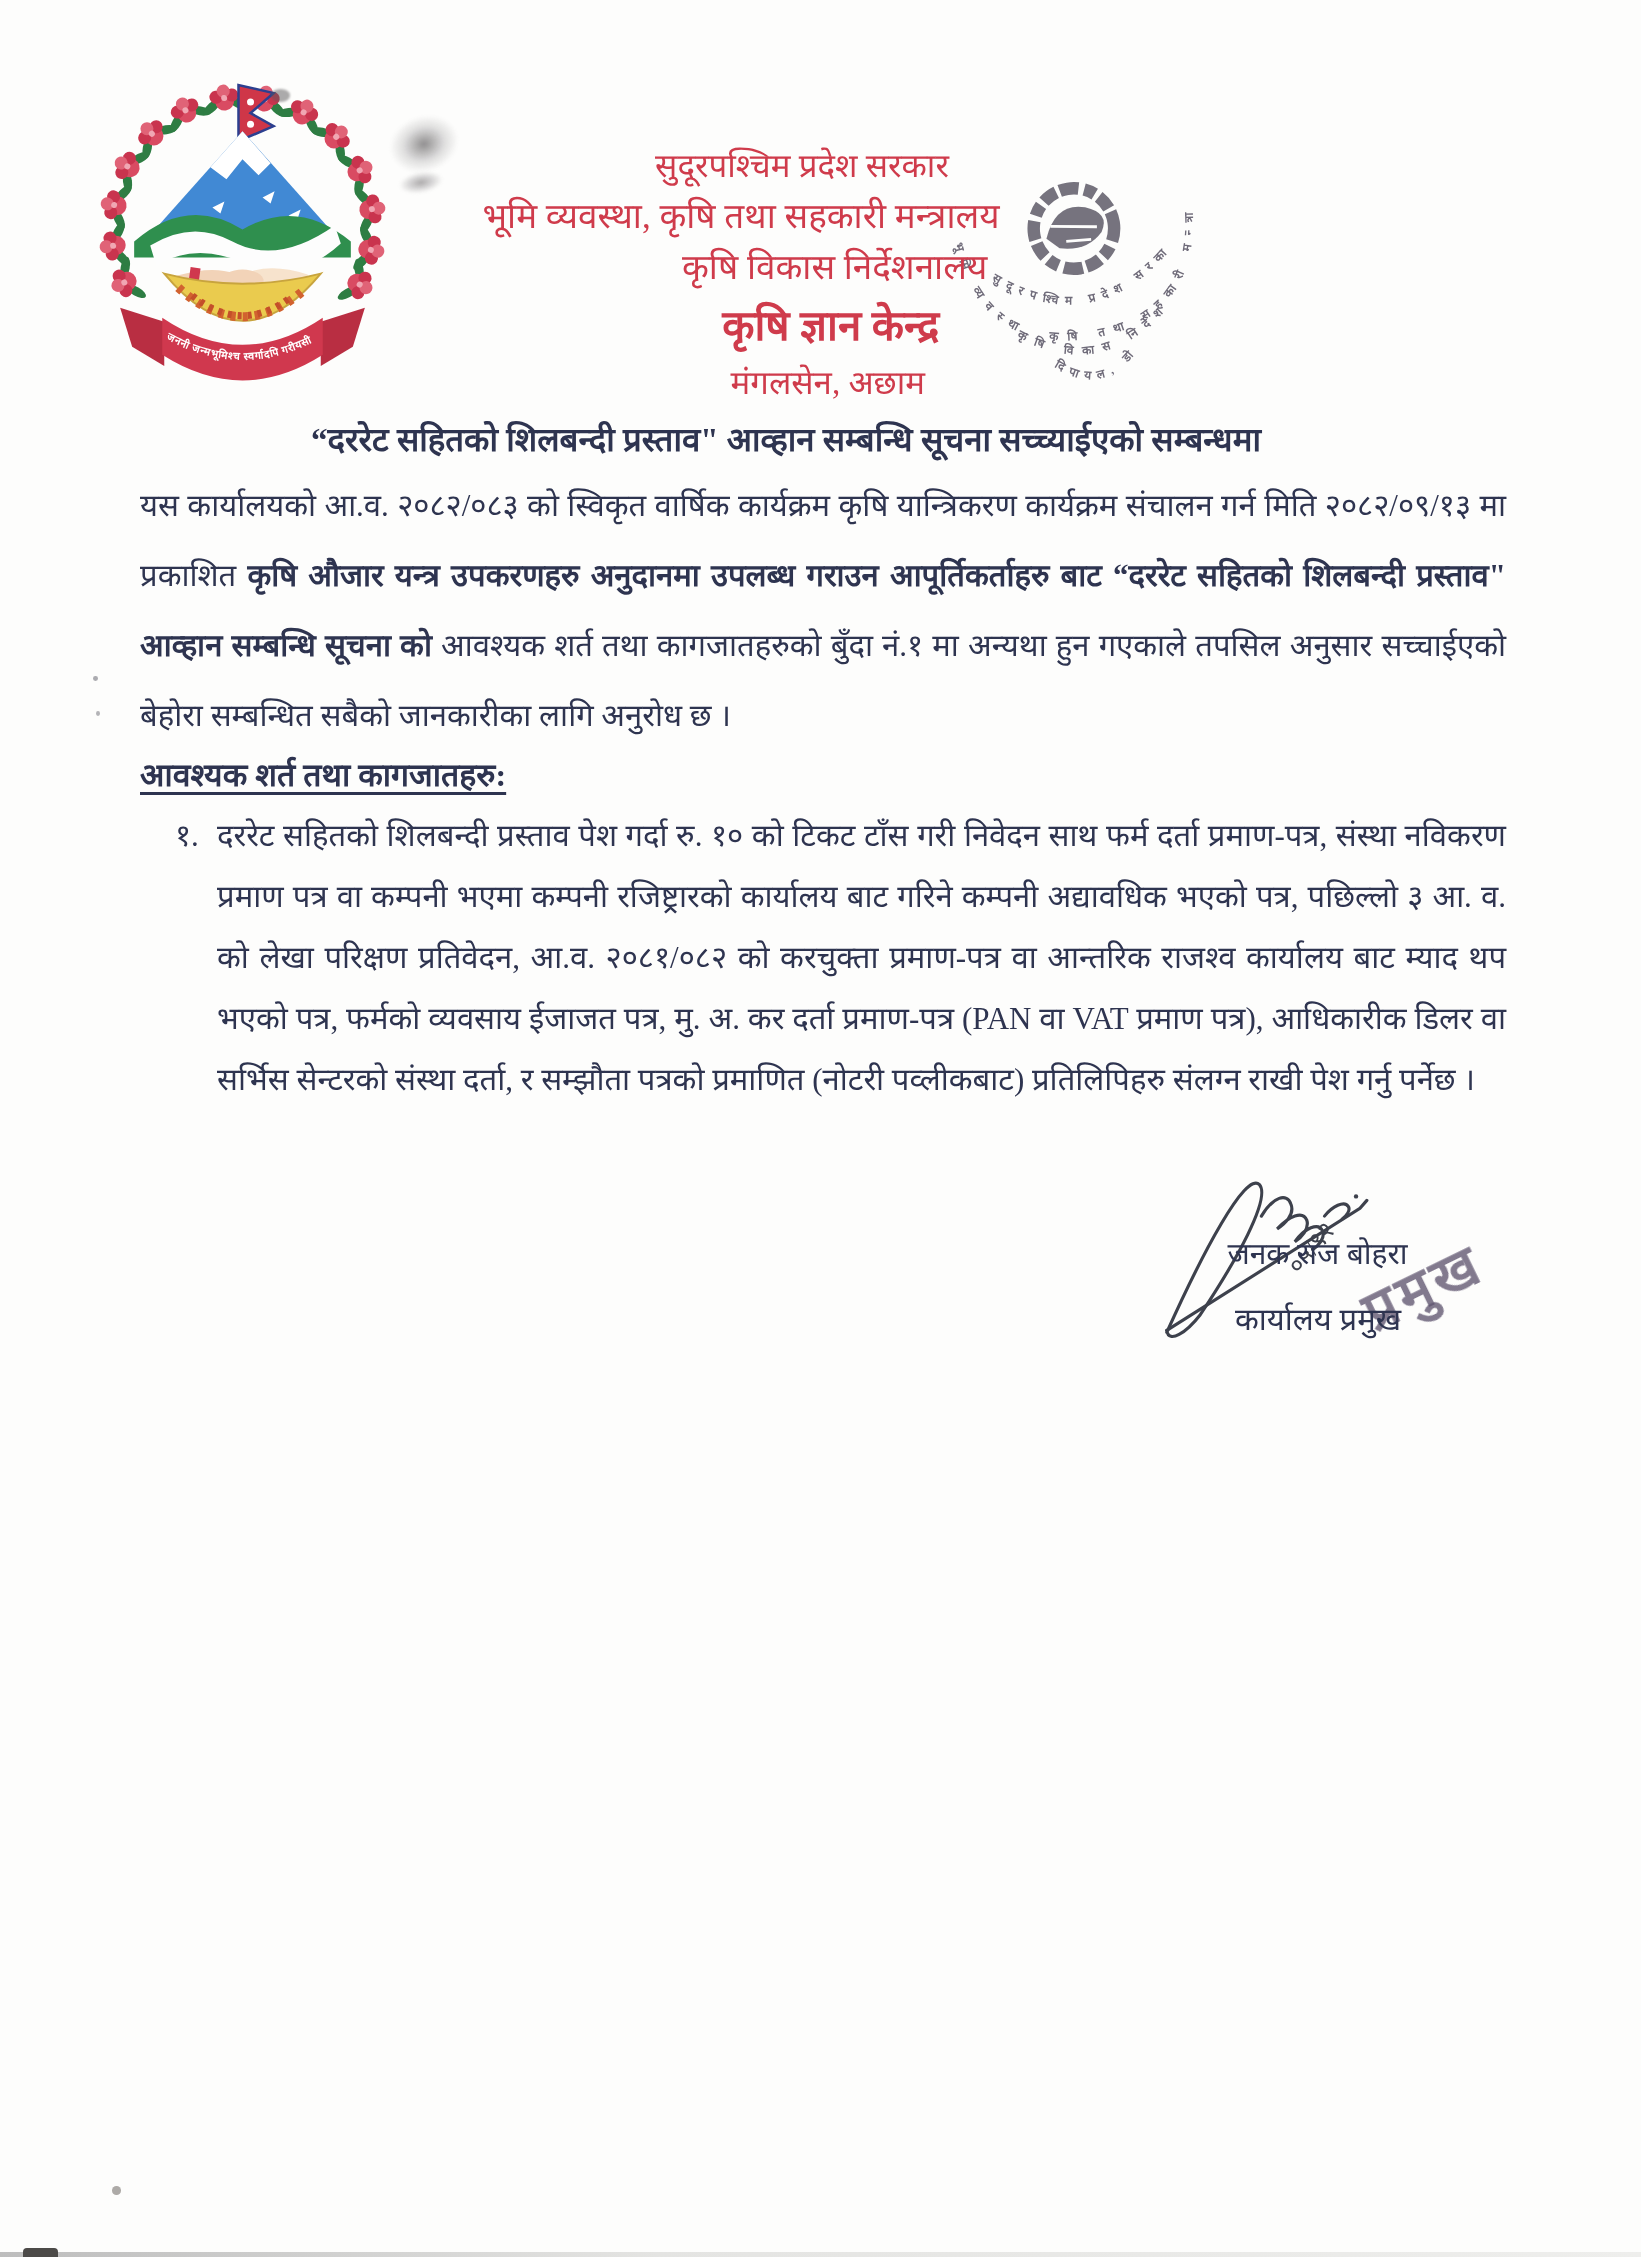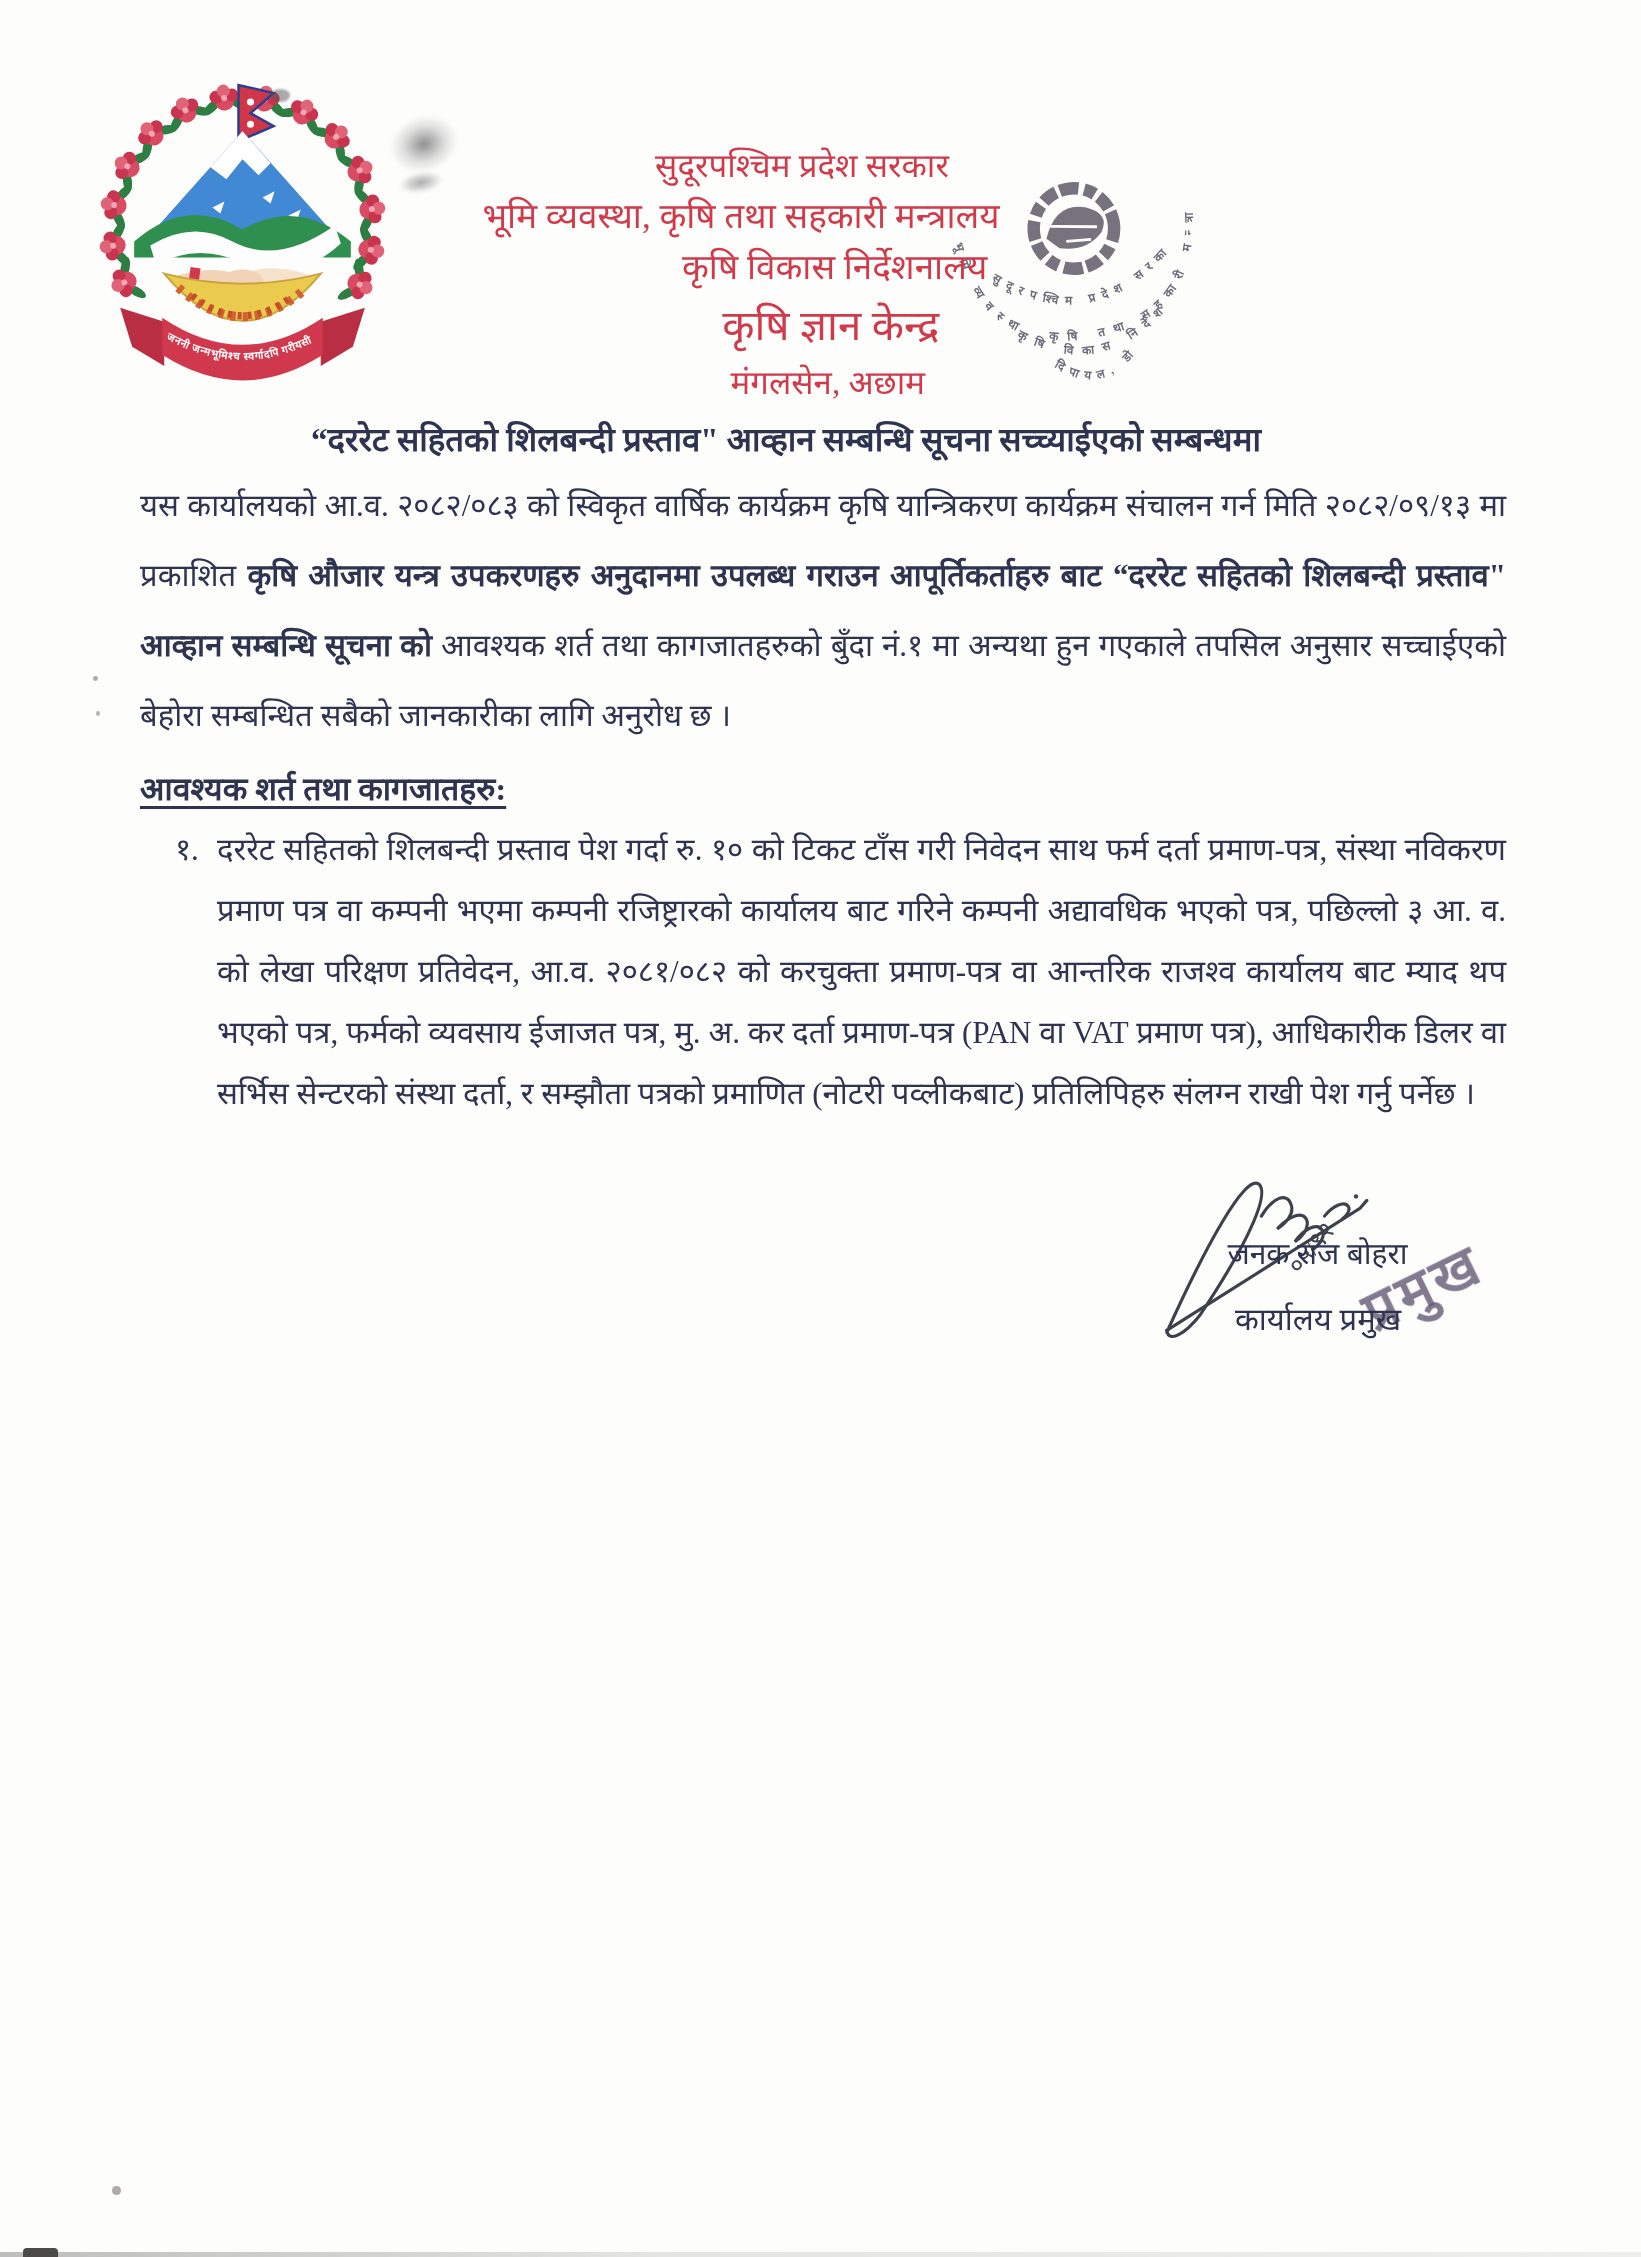--- a/index.html
+++ b/index.html
@@ -4,27 +4,27 @@
 <style>
   html,body{margin:0;padding:0;background:#ffffff;}
   .page{position:relative;width:1641px;height:2257px;background:#fdfdfc;overflow:hidden;
         font-family:"Liberation Serif","DejaVu Serif",serif;color:var(--body_ink,#2e3450);}
   
   .content{position:absolute;top:141px;left:140px;width:1366px;}
   .hdr{ text-align:center;color:var(--header_red,#cf3b4b);}
   .h1{font-size:33px;line-height:50px;transform:translateX(-21px);}
   .h2{font-size:35px;line-height:51px;transform:translateX(-82px);}
   .h3{font-size:35px;line-height:51px;transform:translateX(11.6px);}
-  .h4{font-size:42px;line-height:60px;font-weight:normal;transform:translateX(7.7px);padding-top:2.9px;}
+  .h4{font-size:42px;line-height:60px;font-weight:bold;transform:translateX(7.7px);padding-top:2.9px;}
   .h5{font-size:33px;line-height:54px;transform:translateX(4.8px);}
   .subject{margin-top:5.8px;text-align:center;font-size:33px;font-weight:bold;line-height:48px;transform:translateX(-37px);}
   .dateline{text-align:center;font-size:32px;font-weight:bold;line-height:50px;transform:translateX(-39px);}
   .para{margin:7.7px 0 0 0;font-size:31px;line-height:70px;text-align:justify;}
   .b{font-weight:bold;}
-  .req-heading{margin-top:15px;font-size:32px;font-weight:bold;text-decoration:underline;text-underline-offset:5.8px;}
+  .req-heading{margin-top:1px;font-size:32px;font-weight:bold;text-decoration:underline;text-underline-offset:5.8px;}
   .req-item{position:relative;margin-top:9.7px;padding-left:77px;font-size:31px;line-height:61px;text-align:justify;}
   .req-num{position:absolute;left:35px;top:0;font-size:31px;}
   
   .emblem{position:absolute;left:92px;top:77px;width:301px;height:321px;}
   .round-stamp{position:absolute;left:939px;top:174px;width:292px;height:249px;opacity:.92;mix-blend-mode:multiply;pointer-events:none;}
   
   .sig-svg{position:absolute;left:1151px;top:1155px;width:276px;height:207px;}
   .pramukh{position:absolute;left:1359px;top:1247px;font-size:56px;font-weight:bold;letter-spacing:4.8px;
            color:rgba(95,85,112,.78);transform:rotate(-26deg);filter:blur(0.4px);white-space:nowrap;}
   .sig-name{position:absolute;left:1163px;top:1232px;width:309px;text-align:center;font-size:30px;}

